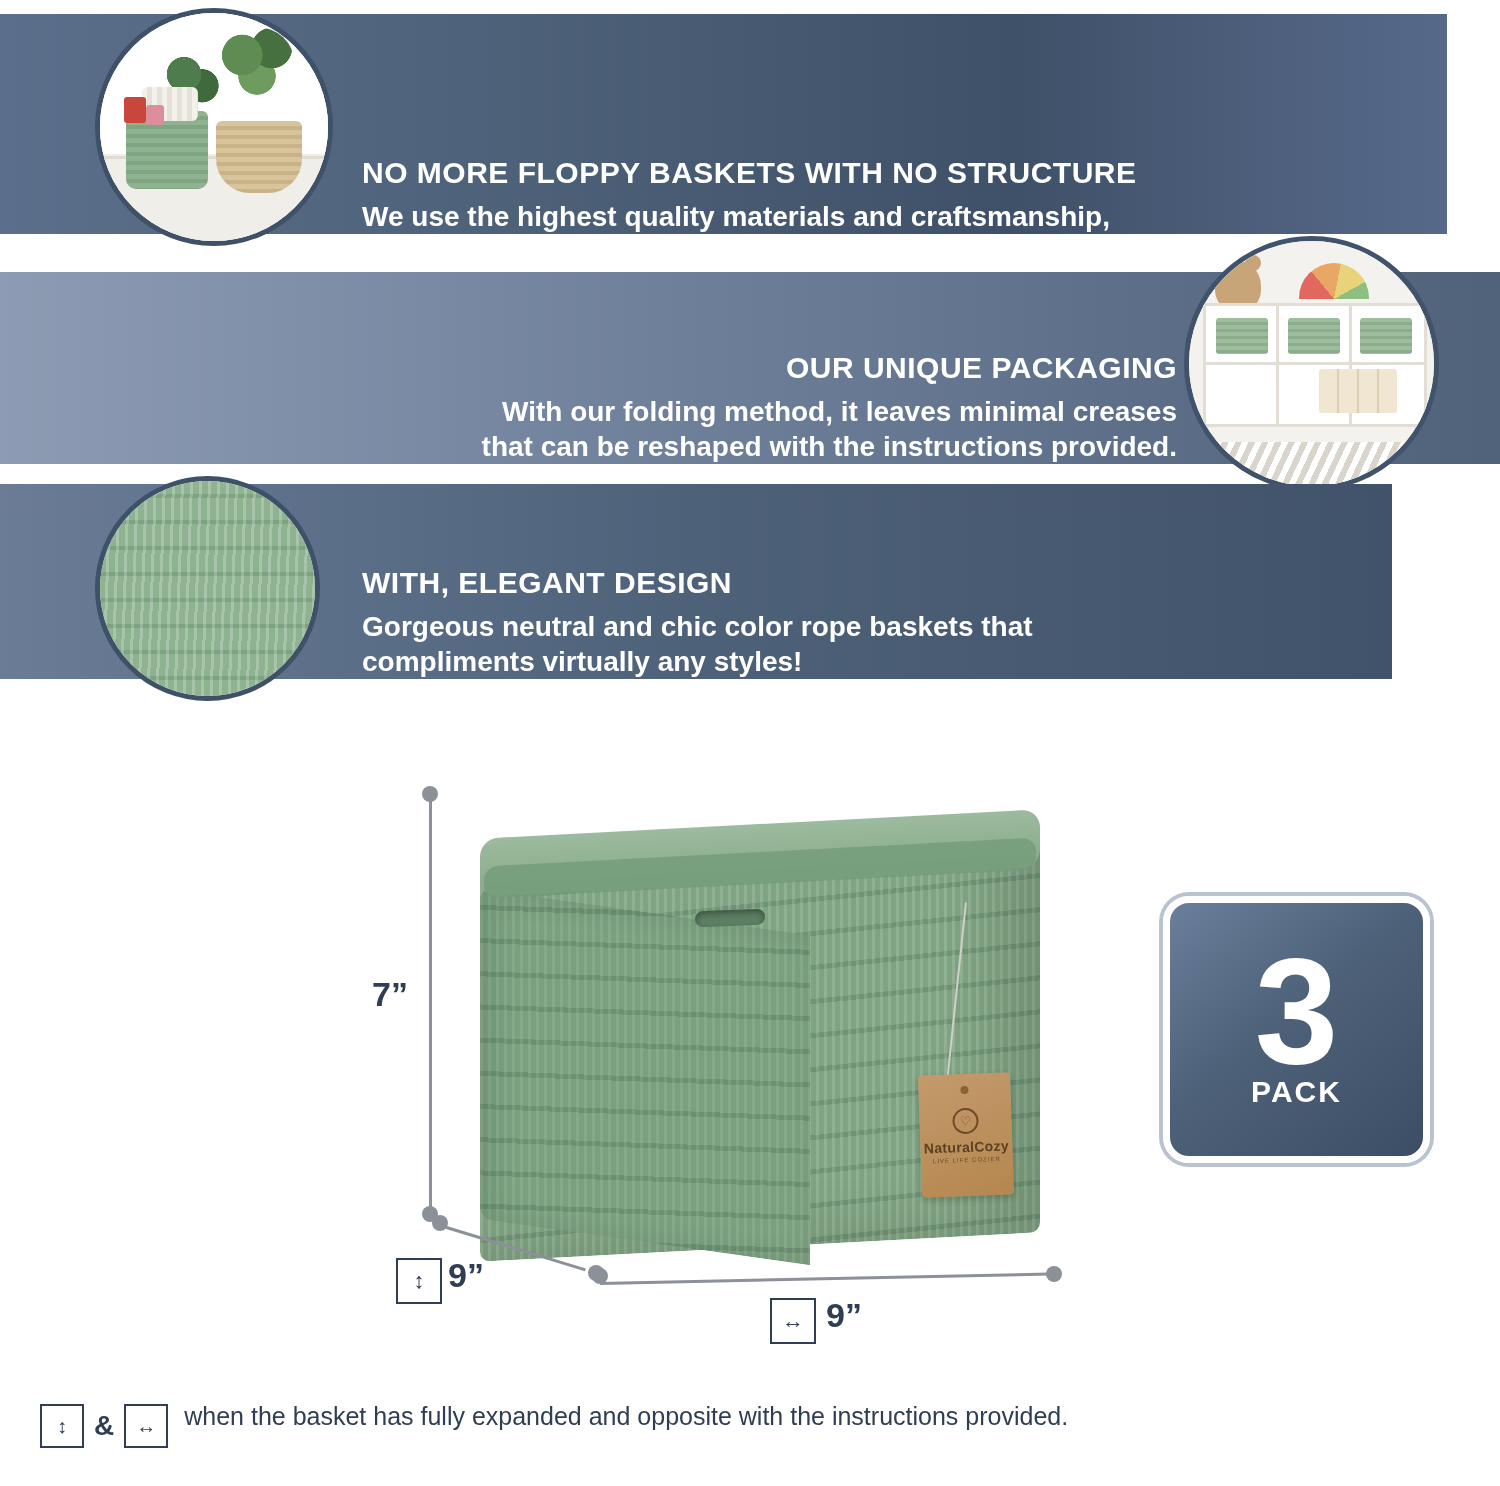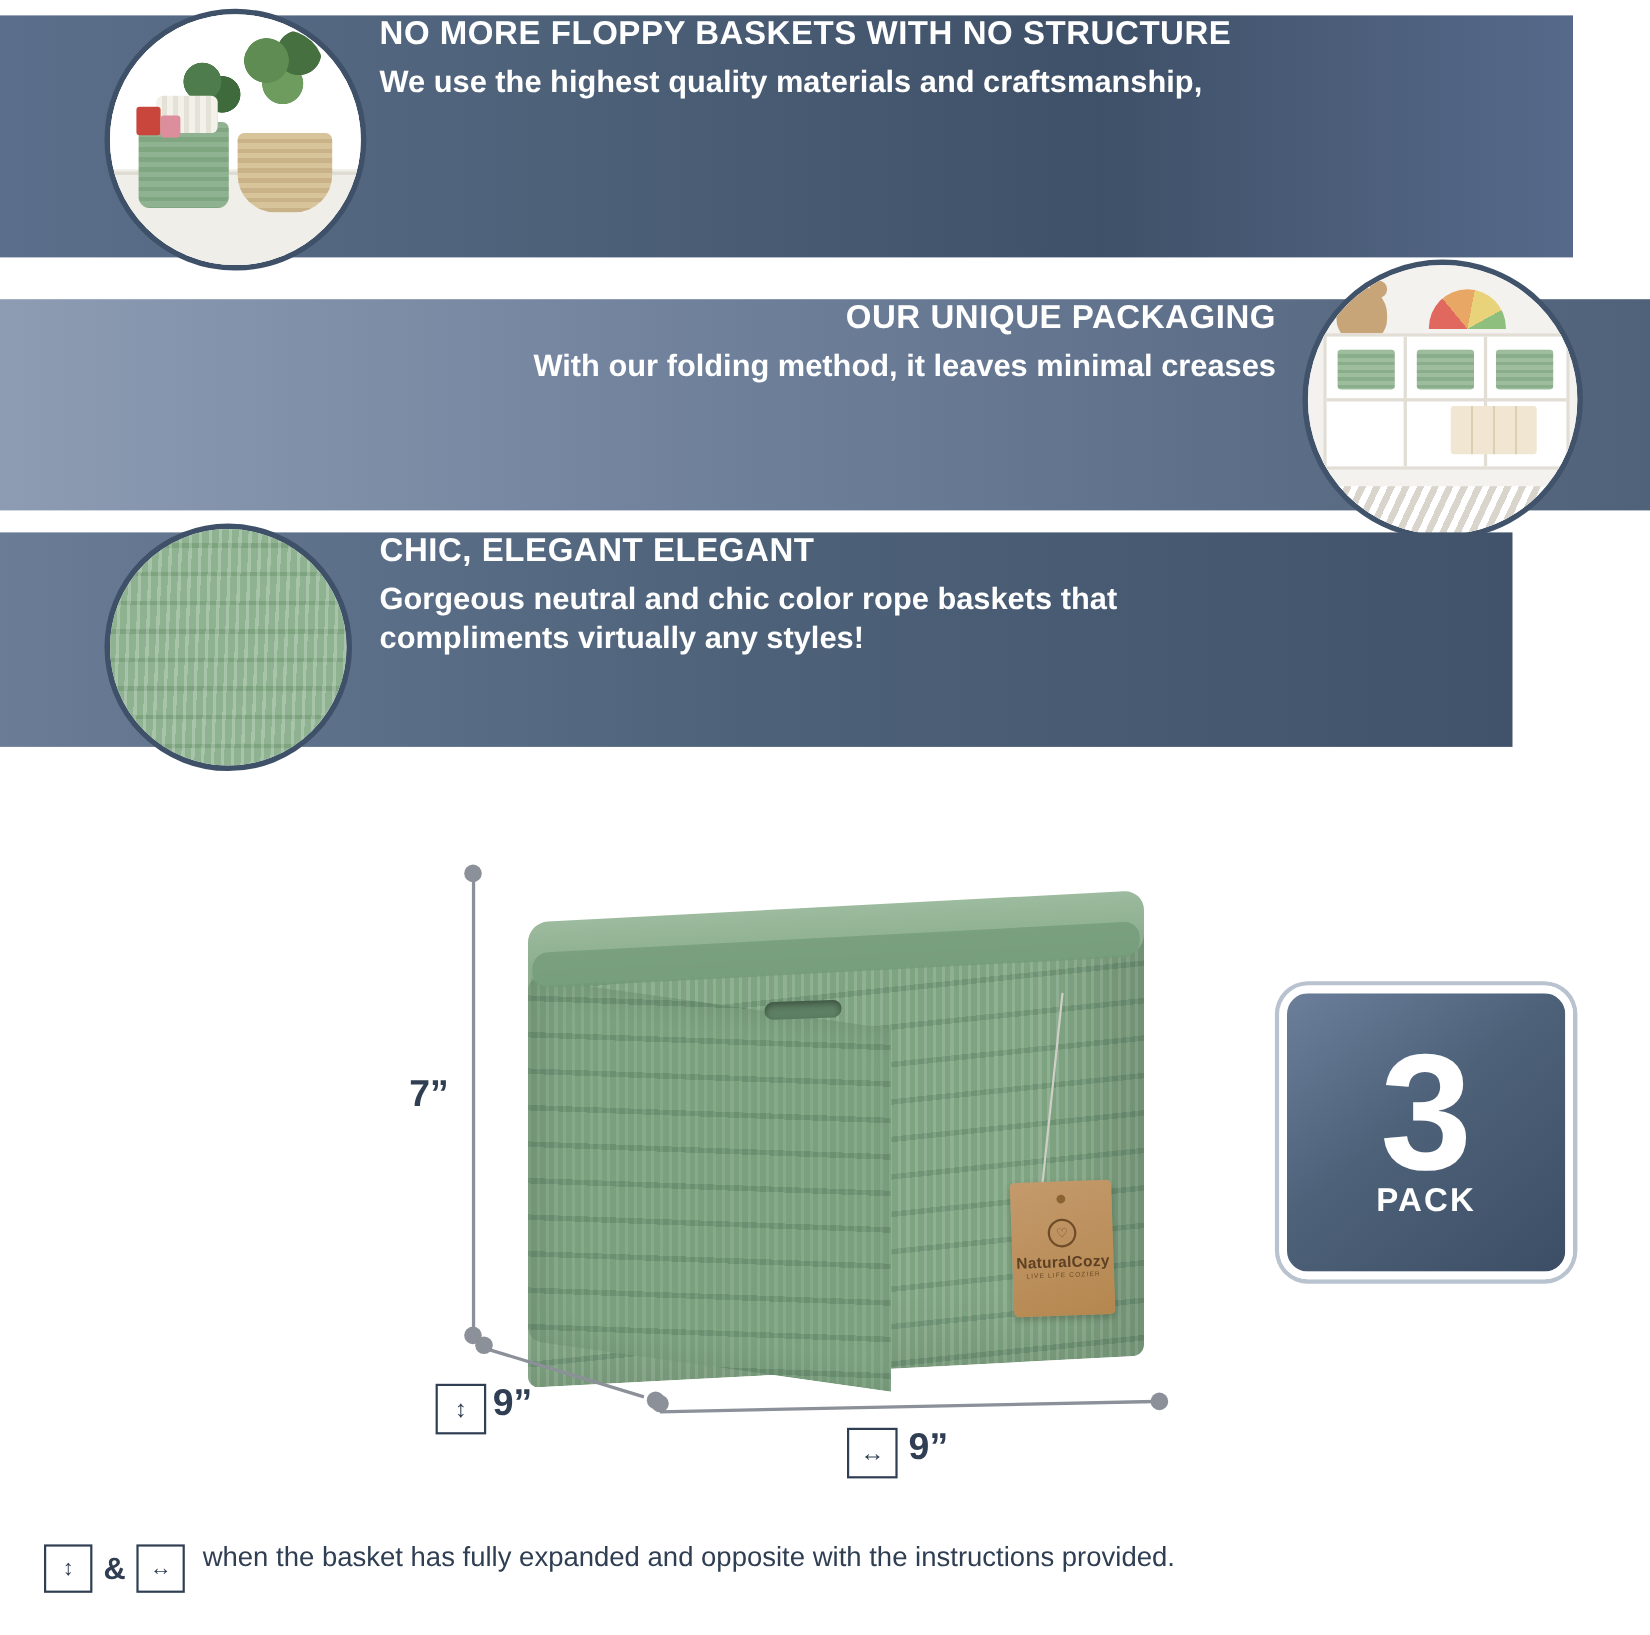--- a/index.html
+++ b/index.html
@@ -6,21 +6,21 @@
   body{
     width:1500px;height:1486px;
     background:#ffffff;
     font-family:"Liberation Sans", sans-serif;
     position:relative;
     overflow:hidden;
     color:#2f3e52;
   }
 
   
-  .band{position:absolute;display:flex;align-items:flex-start;}
+  .band{position:absolute;display:flex;align-items:flex-end;padding-left:17px;}
 
   
   #band1{left:0;top:14px;width:1430px;height:220px;
      background:linear-gradient(90deg,#5b6f8c 0%,#4d6179 35%,#3f5168 70%,#56698a 100%);}
   #band1 .txt{margin-left:345px;color:#ffffff;}
   
   #band2{left:0;top:272px;width:1500px;height:192px;
      background:linear-gradient(90deg,#8d9cb3 0%,#6e7f9a 45%,#4f6279 100%);}
   #band2 .txt{color:#ffffff;text-align:right;width:1150px;margin-left:10px;}
   
@@ -195,20 +195,21 @@
   <div class="b1-basket-green"></div>
   <div class="b1-towel"></div>
   <div class="b1-red"></div>
   <div class="b1-pink"></div>
 </div>
 
 <div class="band" id="band2">
   <div class="txt">
     <p class="headline">OUR UNIQUE PACKAGING</p>
     <p class="bodytxt">With our folding method, it leaves minimal creases</p>
+    <p class="bodytxt">that can be reshaped with the instructions provided.</p>
   </div>
 </div>
 
 <div class="bubble" id="bubble2">
   <div class="b2-bg"></div>
   <div class="b2-bear"></div>
   <div class="b2-rainbow"></div>
   <div class="b2-unit">
     <div class="b2-div" style="left:0;top:56px;width:100%;height:3px;"></div>
     <div class="b2-div" style="left:70px;top:0;width:3px;height:100%;"></div>
@@ -216,21 +217,21 @@
     <div class="b2-bask" style="left:10px;top:12px;"></div>
     <div class="b2-bask" style="left:82px;top:12px;"></div>
     <div class="b2-bask" style="left:154px;top:12px;"></div>
   </div>
   <div class="b2-blocks"></div>
   <div class="b2-rug"></div>
 </div>
 
 <div class="band" id="band3">
   <div class="txt">
-    <p class="headline">CHIC, ELEGANT ELEGANT</p>
+    <p class="headline">WITH, ELEGANT DESIGN</p>
     <p class="bodytxt">Gorgeous neutral and chic color rope baskets that</p>
     <p class="bodytxt">compliments virtually any styles!</p>
   </div>
 </div>
 
 <div class="bubble" id="bubble3">
   <div class="rope"></div>
 </div>
 
 <div id="product">

